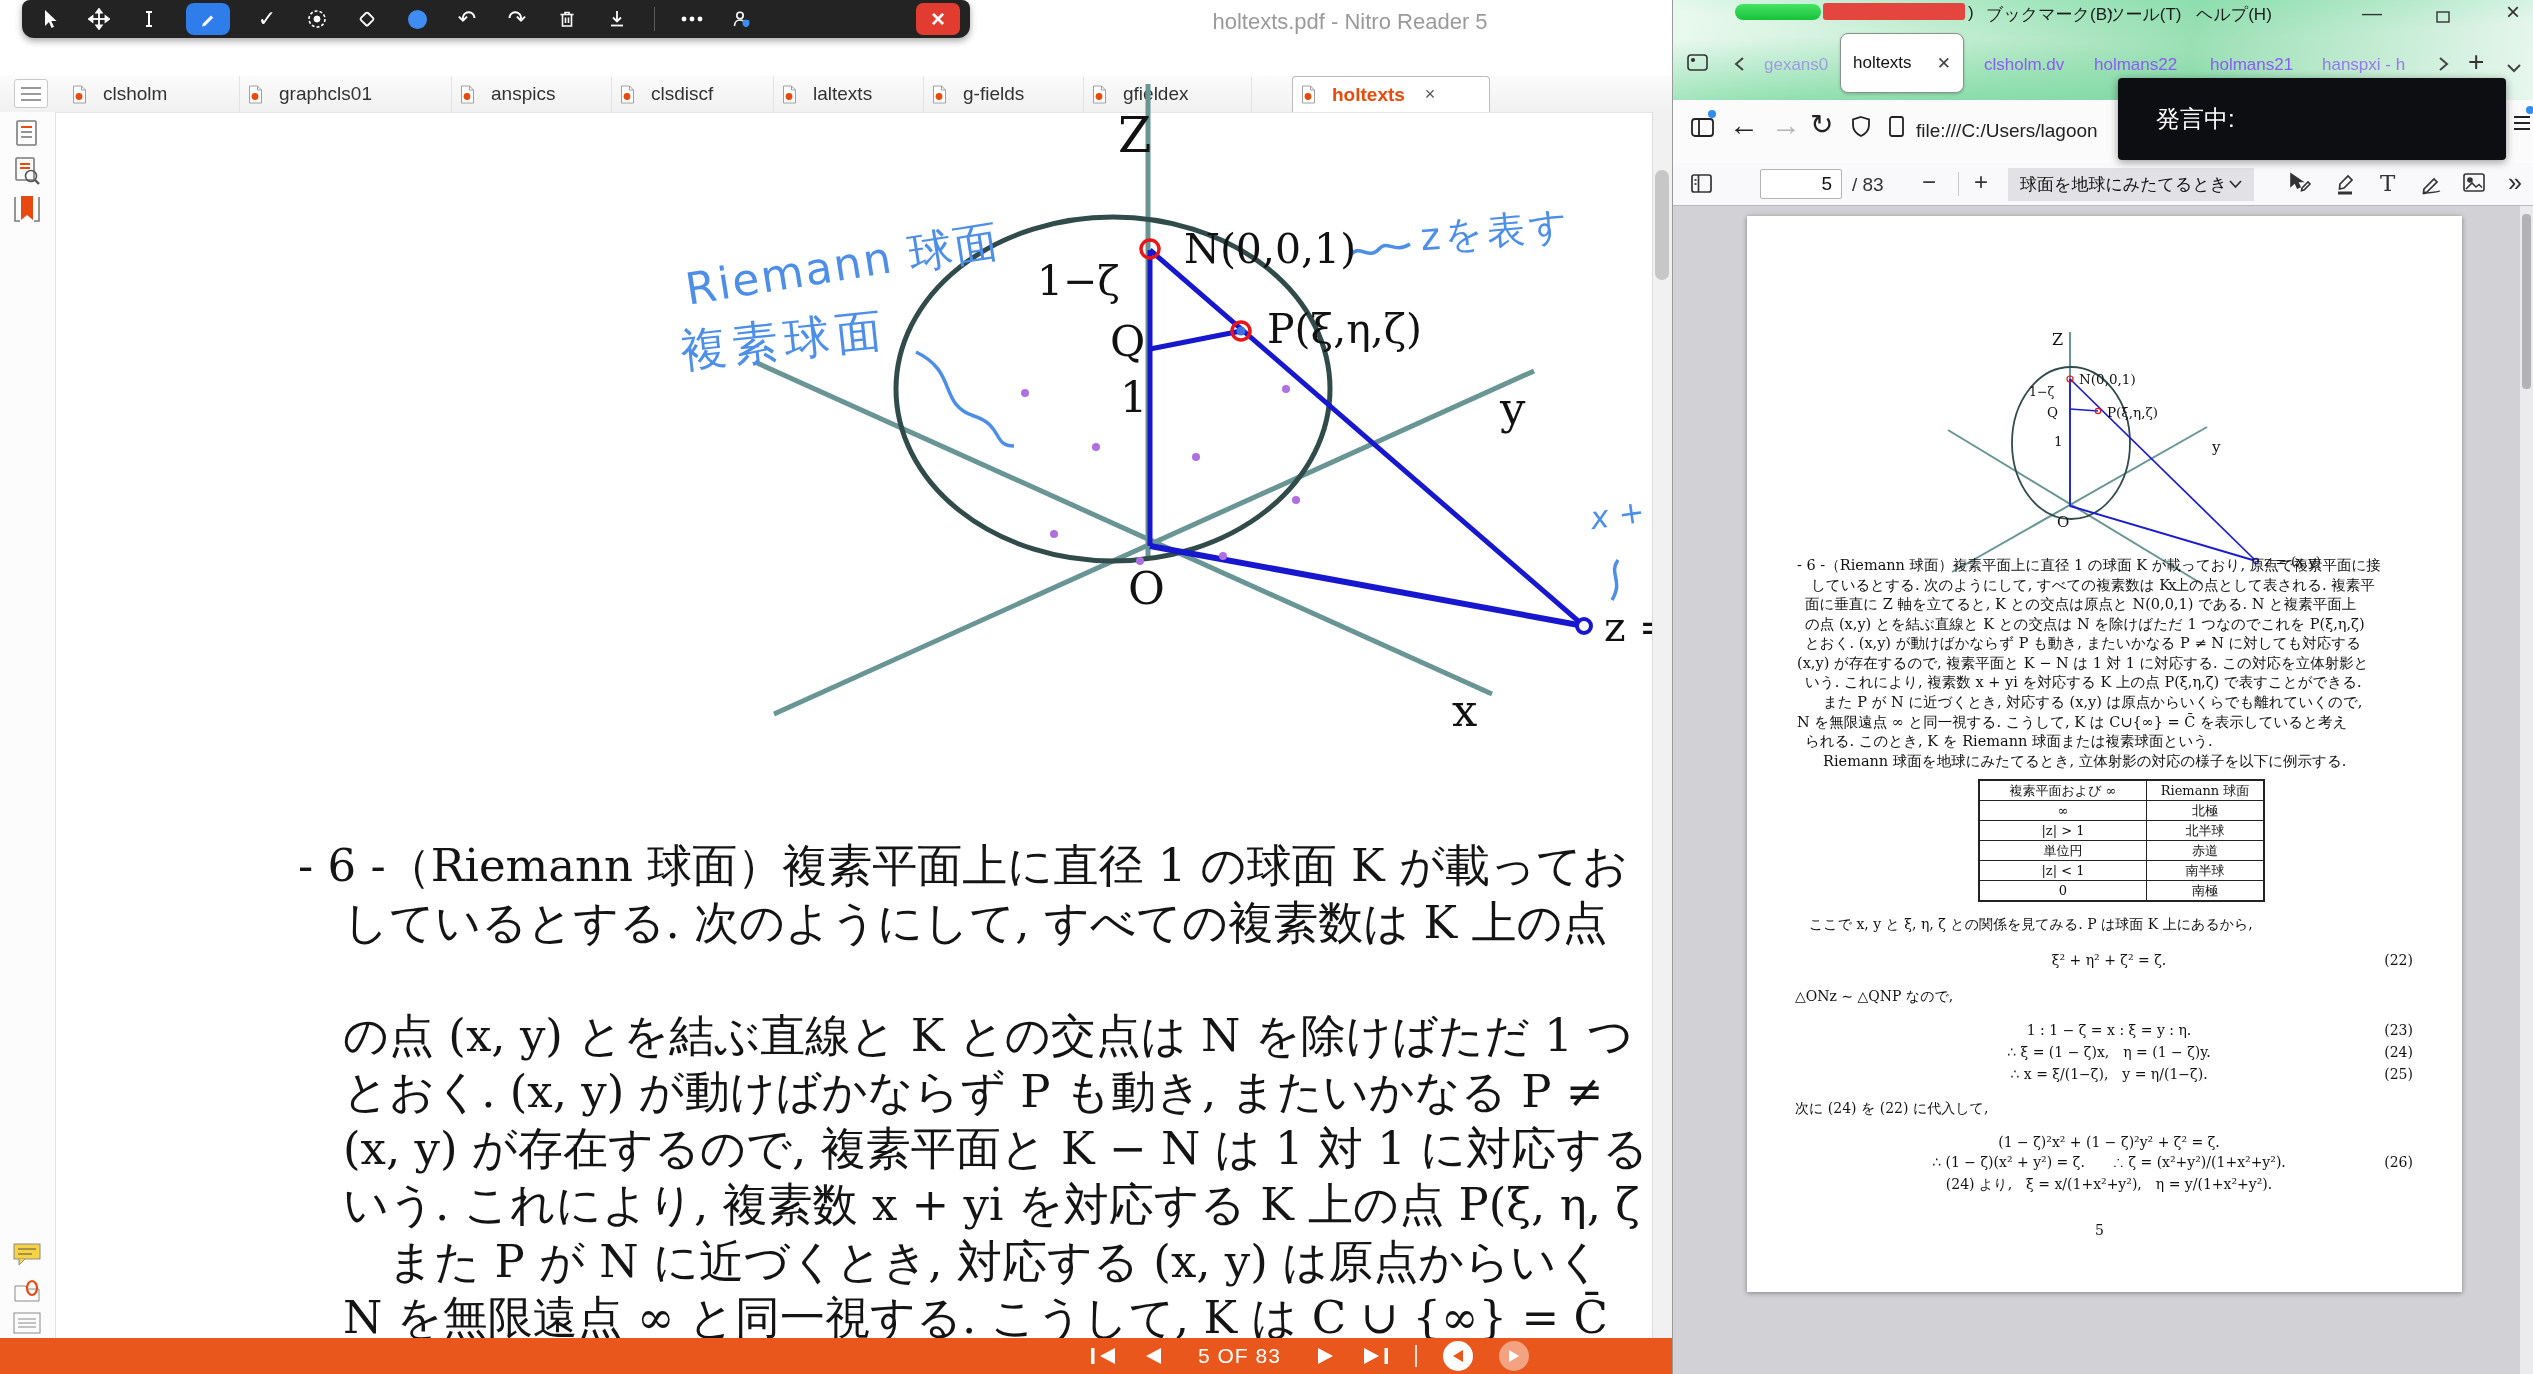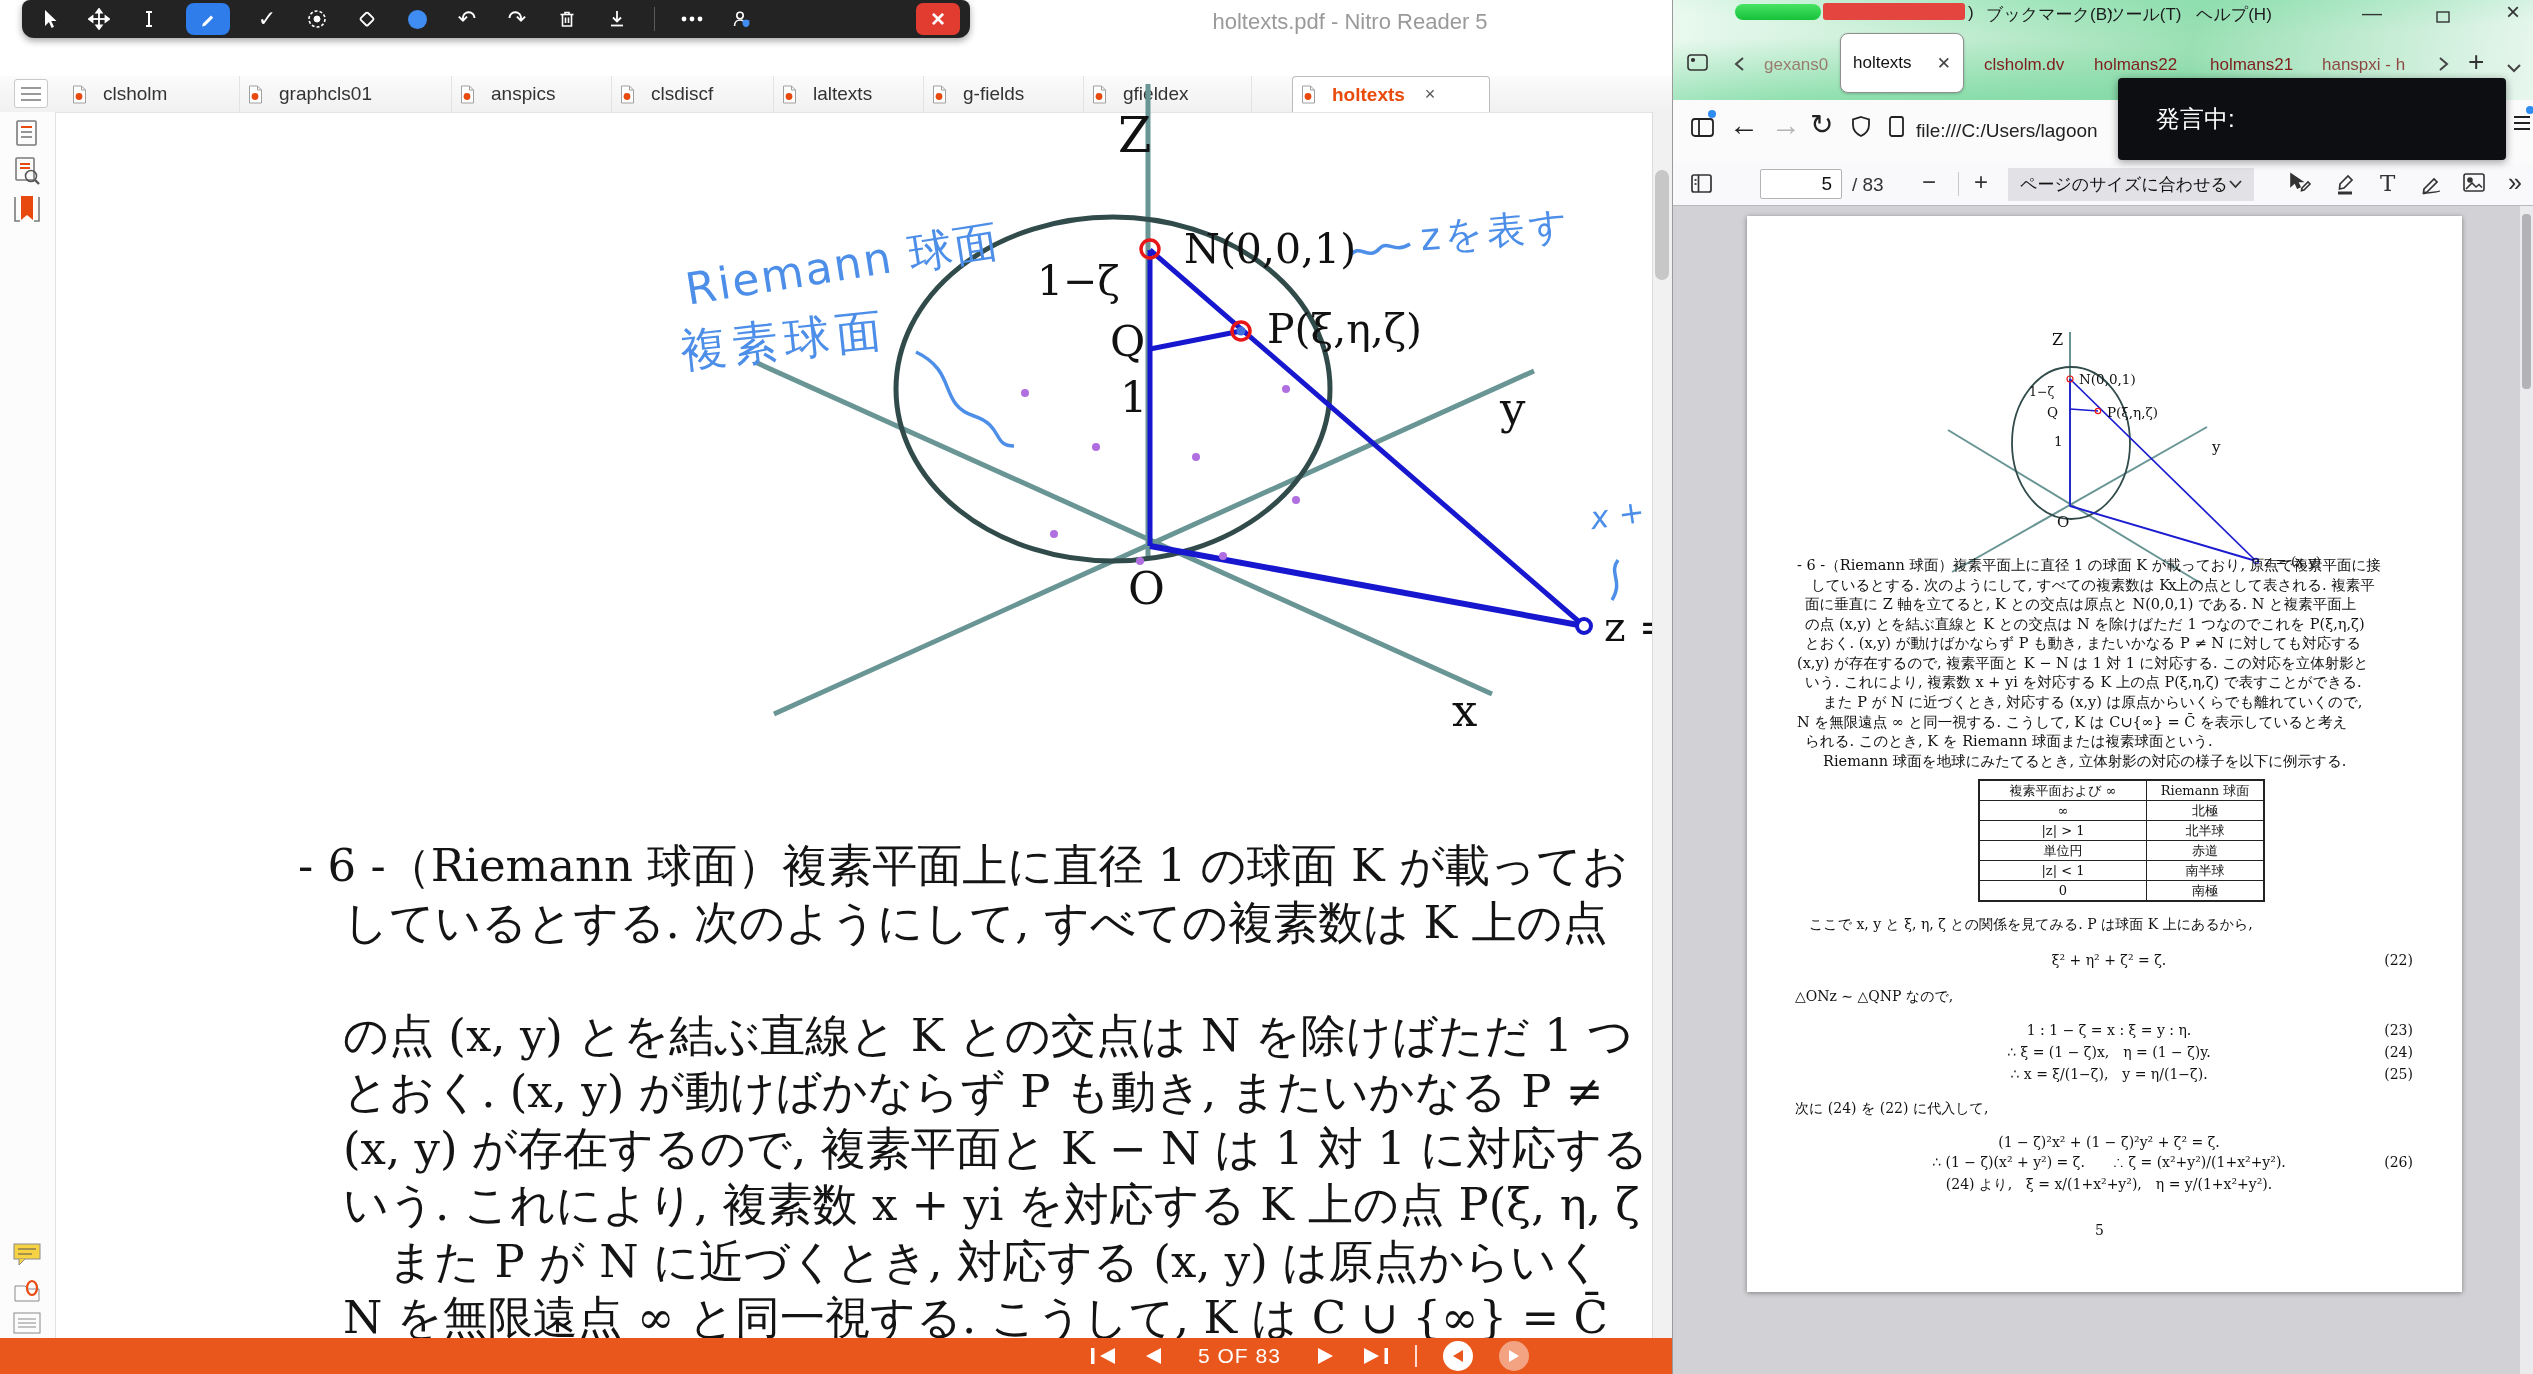--- a/index.html
+++ b/index.html
@@ -60,21 +60,21 @@
   .fx-win{position:absolute;left:1672px;top:0;width:861px;height:1374px;background:#fff;
           border-left:1px solid #9a9a9a;box-sizing:border-box;}
   .fx-header{position:absolute;left:1673px;top:0;width:860px;height:100px;
      background:
        radial-gradient(130% 150% at 18% 120%, rgba(46,196,108,.55) 0%, rgba(46,196,108,0) 55%),
        radial-gradient(120% 130% at 55% -40%, rgba(110,220,160,.6) 0%, rgba(110,220,160,0) 60%),
        linear-gradient(100deg,#eaf9ef 0%,#bfeccf 35%,#9adfb4 60%,#e8f7ee 100%);}
   .fx-menu{position:absolute;top:3px;font-size:17px;color:#1b1b1b;}
   .fx-ctl{position:absolute;top:2px;font-size:20px;color:#333;}
   .pill{position:absolute;border-radius:8px;}
-  .fxtab-lbl{position:absolute;top:55px;font-size:17px;color:#7f1d1d;white-space:nowrap;}
+  .fxtab-lbl{position:absolute;top:55px;font-size:17px;color:#8b5cf6;white-space:nowrap;}
   .fxtab-active{position:absolute;left:1840px;top:33px;width:124px;height:60px;background:#fff;
       border:1px solid #8f8f8f;border-radius:8px;box-shadow:0 1px 3px rgba(0,0,0,.2);
       display:flex;align-items:center;justify-content:space-between;padding:0 12px;box-sizing:border-box;}
   .fxtab-active .lbl{font-size:17px;color:#111;}
   .fx-navbar{position:absolute;left:1673px;top:100px;width:860px;height:63px;background:#fbfbfc;}
   .fx-pdftb{position:absolute;left:1673px;top:163px;width:860px;height:43px;background:#f9f9fb;
             border-bottom:1px solid #b8b8bd;box-sizing:border-box;}
   .fx-viewer{position:absolute;left:1673px;top:206px;width:860px;height:1168px;background:#d2d2d6;}
   .fx-page{position:absolute;left:1747px;top:216px;width:715px;height:1076px;background:#fff;
            box-shadow:0 1px 5px rgba(0,0,0,.4);}
@@ -471,21 +471,21 @@
         <line x1="4.5" y1="12" x2="6.5" y2="12"></line>
       </svg></span>
   <div class="abs" style="left:1760px;top:169px;width:82px;height:30px;background:#fff;border:1px solid #b3b3b8;border-radius:2px;
        display:flex;align-items:center;justify-content:flex-end;padding-right:9px;box-sizing:border-box;font-size:19px;color:#111">5</div>
   <span class="abs" style="left:1852px;top:174px;font-size:19px;color:#333">/ 83</span>
   <span class="abs" style="left:1922px;top:168px;font-size:24px;color:#333">−</span>
   <div class="abs" style="left:1958px;top:172px;width:1px;height:24px;background:#c9c9cd"></div>
   <span class="abs" style="left:1974px;top:168px;font-size:24px;color:#333">+</span>
   <div class="abs" style="left:2008px;top:168px;width:246px;height:33px;background:#e2e2e6;display:flex;align-items:center;
        justify-content:space-between;padding:0 12px;box-sizing:border-box">
-    <span style="font-size:17px;color:#111">ページのサイズに合わせる</span>
+    <span style="font-size:17px;color:#111">球面を地球にみたてるとき</span>
     <svg width="13" height="9" fill="none" stroke="#333" stroke-width="1.8">
         <polyline points="1,1 6.5,7 12,1"></polyline>
       </svg>
   </div>
   <span class="abs" style="left:2288px;top:172px">
     <svg width="24" height="24" fill="none" stroke="#333" stroke-width="1.6">
         <path d="M3 2 L3 14 L7 10.5 L9.5 16 L12 14.8 L9.5 9.5 L14 9.5 Z" fill="#333"></path>
         <path d="M14 16 L20 10 L22 12 L16 18 L13.5 18.6 Z"></path>
       </svg></span>
   <span class="abs" style="left:2334px;top:172px">

